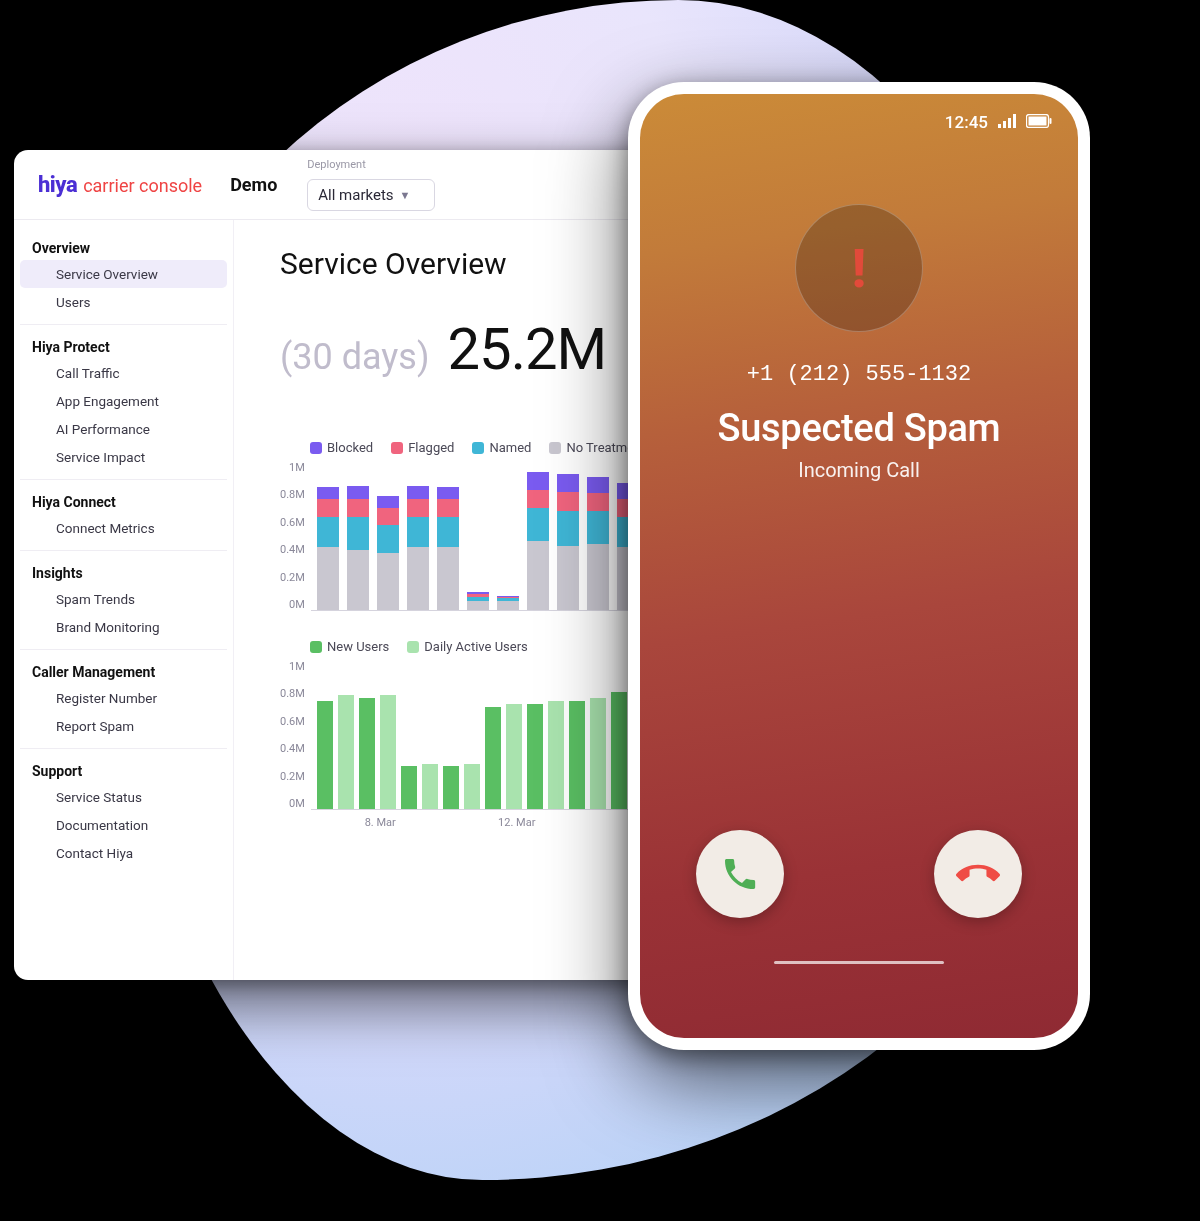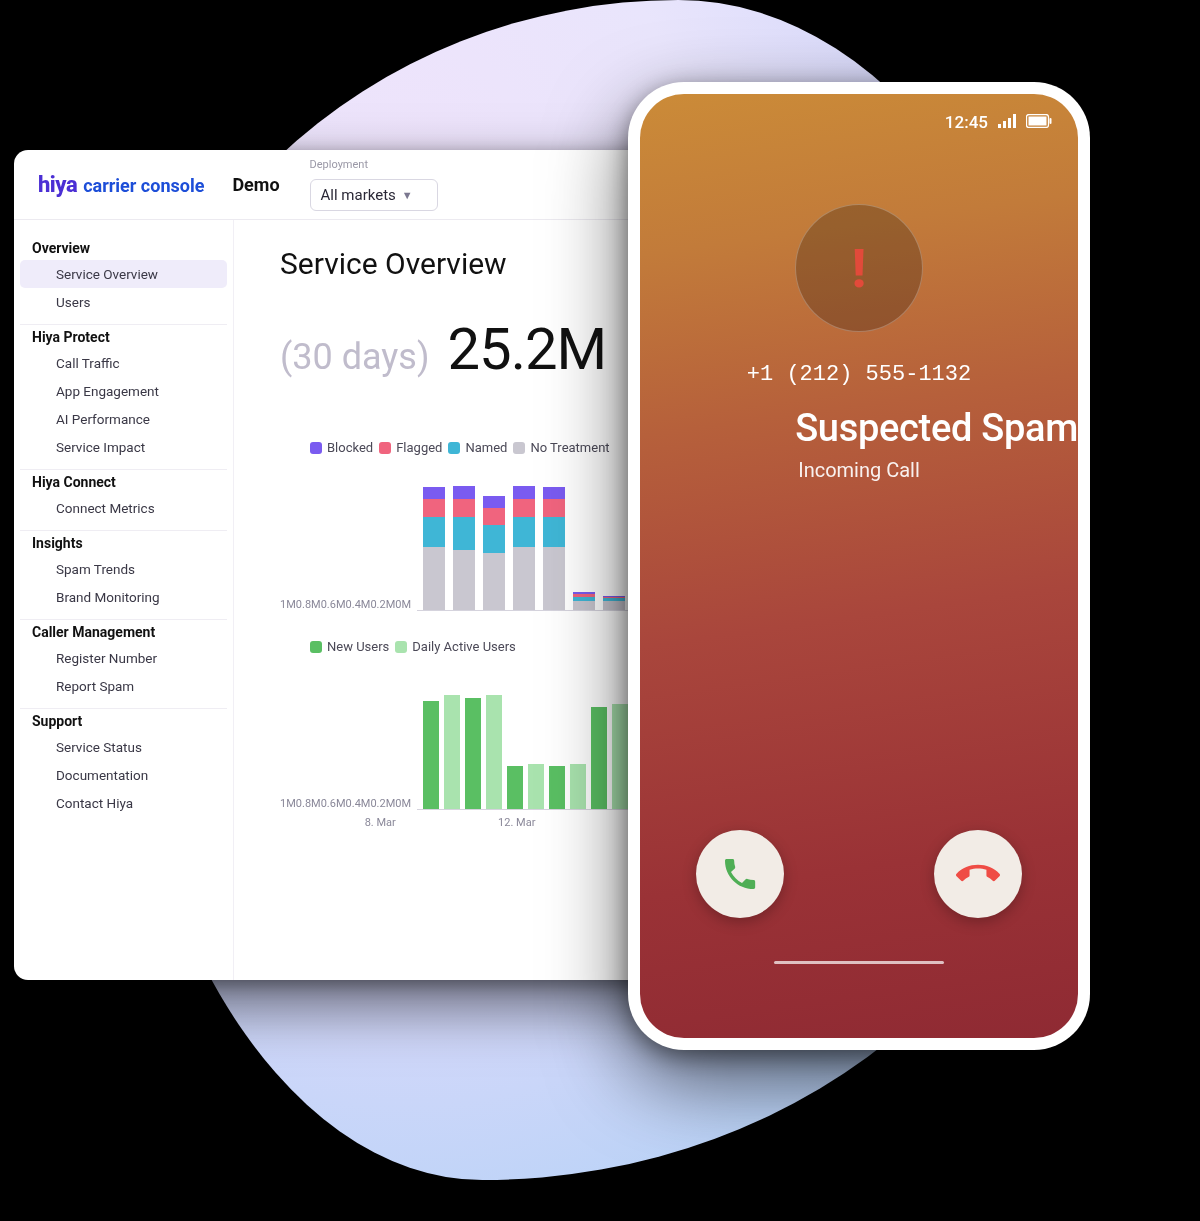--- a/index.html
+++ b/index.html
@@ -27,57 +27,57 @@
     border-radius: 14px;
     box-shadow: 0 25px 60px rgba(0,0,0,.55), 0 4px 18px rgba(0,0,0,.35);
     overflow: hidden;
   }
   .dash-header {
     display: flex; align-items: center;
     height: 70px; padding: 0 24px; gap: 20px;
     border-bottom: 1px solid #eceaf0;
   }
   .logo { font-weight: 800; font-size: 22px; color: #4b2fd4; letter-spacing: -0.5px; }
-  .logo-sub { color: #1d4ed8; font-weight: 700; font-size: 18px; margin-left: 6px; }
+  .logo-sub { color: #ef4444; font-weight: 400; font-size: 18px; margin-left: 6px; }
   .demo-lbl { font-weight: 700; font-size: 18px; color: #111; margin-left: 8px; }
   .deploy-wrap { margin-left: 10px; }
   .deploy-caption { font-size: 11px; color: #9a98a6; margin-bottom: 8px; }
   .deploy-sel {
     border: 1px solid #d9d7e2; border-radius: 6px; padding: 6px 24px 6px 10px;
     font-size: 15px; color: #2a2836; background: #fff; position: relative;
     display: inline-flex; align-items: center; gap: 6px; cursor: pointer;
   }
   .deploy-sel .caret { font-size: 11px; color: #7b7890; }
 
   .dash-body { display: flex; height: calc(100% - 70px); }
   .sidebar { width: 220px; padding: 16px 6px; border-right: 1px solid #f1eff5; }
-  .sb-group { border-bottom: 1px solid #efedf3; padding-bottom: 8px; }
+  .sb-group { margin-bottom: 10px; border-bottom: 1px solid #efedf3; padding-bottom: 8px; }
   .sb-group:last-child { border-bottom: none; }
   .sb-head { font-weight: 700; font-size: 14px; color: #111; padding: 4px 12px; }
   .sb-item {
     font-size: 13.5px; color: #3a3846; padding: 6px 12px 6px 36px;
     border-radius: 5px; cursor: pointer;
   }
   .sb-item.active { background: #efecfa; }
 
   .main { flex: 1; padding: 26px 0 0 46px; overflow: hidden; }
   .page-title { font-size: 30px; font-weight: 400; color: #111; }
 
   .hero { display: flex; align-items: baseline; gap: 18px; margin-top: 34px; }
   .hero-range { color: #c0bccc; font-size: 36px; font-weight: 400; }
   .hero-num { color: #111; font-size: 58px; font-weight: 400; letter-spacing: -1px; }
   .hero-sub { color: #4b4957; font-size: 22px; margin-top: 4px; text-align: right; padding-right: 60px; }
 
   .chart { margin-top: 28px; }
-  .legend { display: flex; gap: 6px; font-size: 13px; color: #4b4957; margin-bottom: 6px; margin-left: 30px; }
+  .legend { display: flex; gap: 18px; font-size: 13px; color: #4b4957; margin-bottom: 6px; margin-left: 30px; }
   .legend span { display: inline-flex; align-items: center; gap: 5px; }
   .sw { width: 12px; height: 12px; border-radius: 3px; display: inline-block; }
   .axis { font-size: 11px; color: #8a8899; }
   .chart-body { display: flex; }
-  .yax { display: flex; flex-direction: row; justify-content: space-between; align-items: flex-end; padding-right: 6px; height: 150px; }
+  .yax { display: flex; flex-direction: column; justify-content: space-between; align-items: flex-end; padding-right: 6px; height: 150px; }
   .bars { position: relative; flex: 1; height: 150px; border-bottom: 1px solid #d5d3dd; display: flex; align-items: flex-end; gap: 8px; padding: 0 6px; }
   .bars.tight { gap: 5px; }
   .bar { width: 22px; display: flex; flex-direction: column-reverse; }
   .bar.sm { width: 16px; }
   .seg { width: 100%; }
   .xax { display: flex; gap: 8px; margin-left: 36px; margin-top: 6px; font-size: 11px; color: #8a8899; }
   .xax span { flex: 1; text-align: center; white-space: nowrap; }
 
   
   .phone {
@@ -104,21 +104,21 @@
   .sig, .batt { display:inline-block; }
   .avatar-ring {
     position: absolute; top: 110px; left: 50%; transform: translateX(-50%);
     width: 128px; height: 128px; border-radius: 50%;
     background: rgba(0,0,0,.22);
     display: flex; align-items: center; justify-content: center;
     border: 1.5px solid rgba(255,255,255,.25);
   }
   .bang { color: #e24a3a; font-size: 54px; font-weight: 800; }
   .pnum { position: absolute; top: 268px; width: 100%; text-align: center; font-size: 22px; font-weight: 400; font-family: Liberation Mono, monospace; }
-  .ptitle { position: absolute; top: 312px; width: 100%; text-align: right; font-size: 38px; font-weight: 500; letter-spacing: -0.3px; }
+  .ptitle { position: absolute; top: 312px; width: 100%; text-align: center; font-size: 38px; font-weight: 500; letter-spacing: -0.3px; }
   .psub { position: absolute; top: 364px; width: 100%; text-align: center; font-size: 20px; font-weight: 400; opacity: .92; }
   .callbtns {
     position: absolute; bottom: 120px; left: 0; right: 0;
     display: flex; justify-content: space-between; padding: 0 56px;
   }
   .cbtn {
     width: 88px; height: 88px; border-radius: 50%;
     background: #f2ece6; display: flex; align-items: center; justify-content: center;
     cursor: pointer;
     box-shadow: 0 4px 14px rgba(0,0,0,.25);

